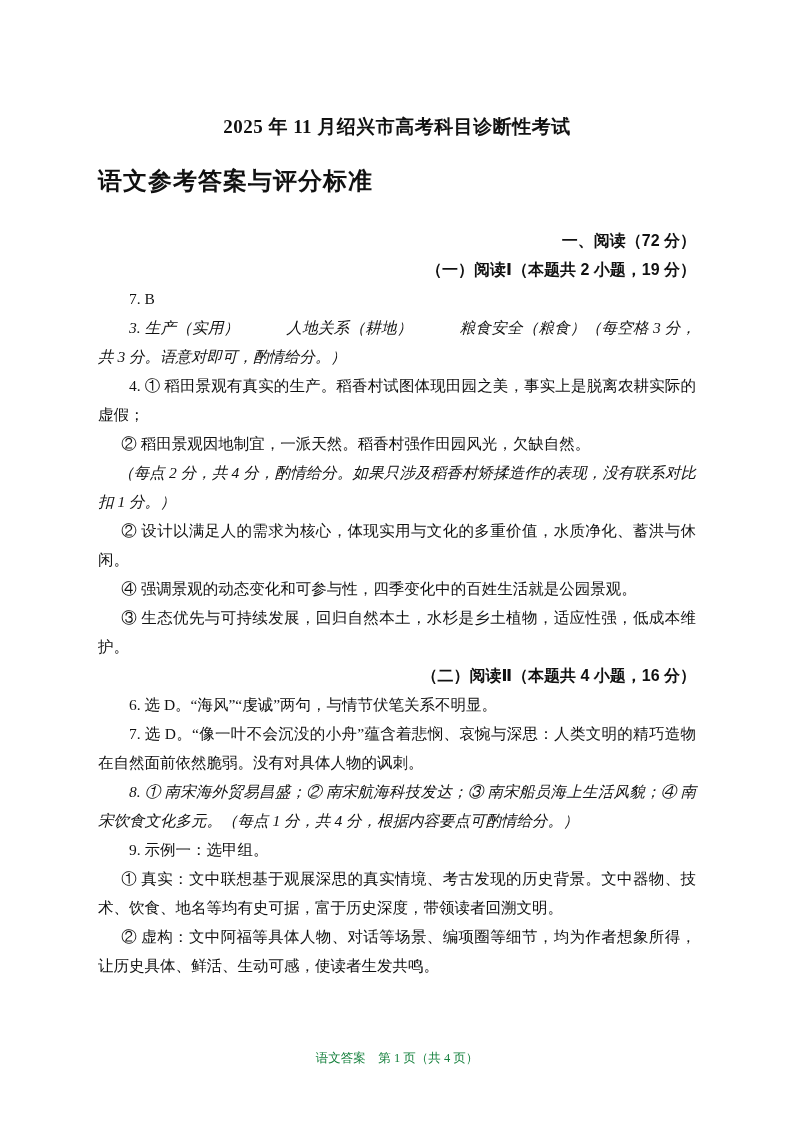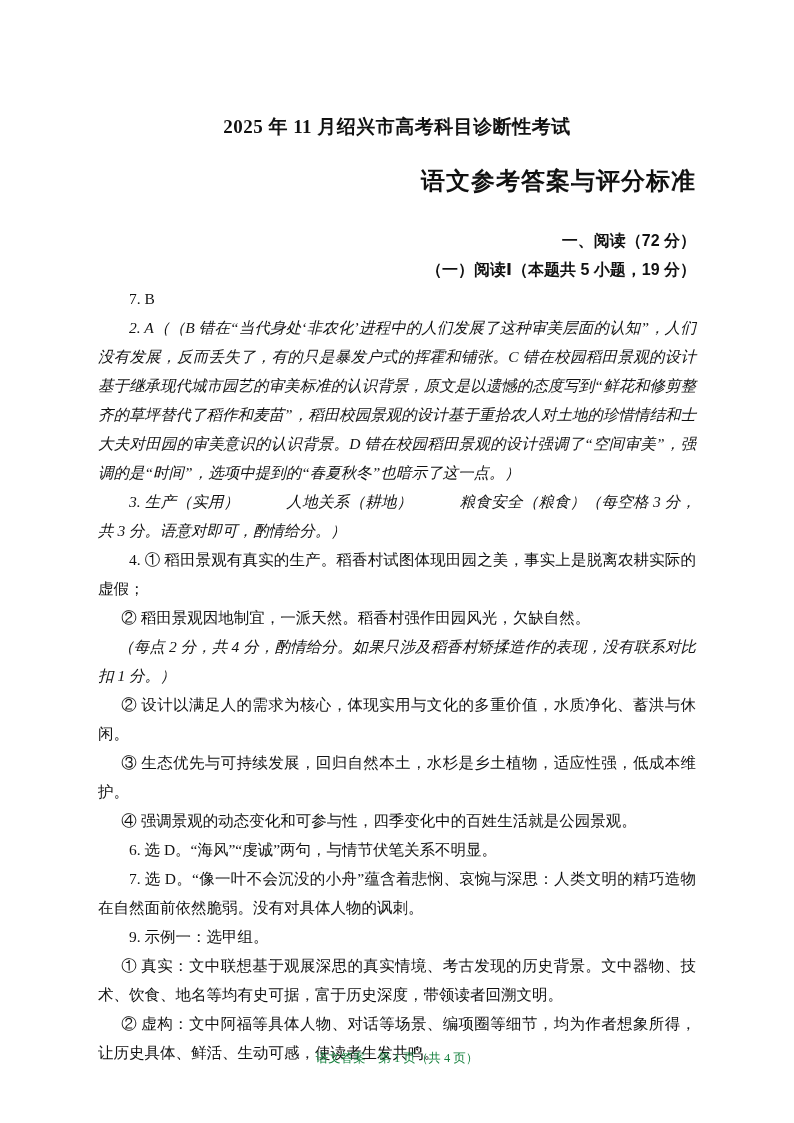--- a/index.html
+++ b/index.html
@@ -19,21 +19,21 @@
   }
   .doc-title-1 {
     text-align: center;
     font-family: "Liberation Serif", "DejaVu Serif", serif;
     font-weight: bold;
     font-size: 19px;
     line-height: 30px;
     letter-spacing: 0.5px;
   }
   .doc-title-2 {
-    text-align: right;
+    text-align: left;
     font-family: "Liberation Serif", "DejaVu Serif", serif;
     font-weight: bold;
     font-size: 24px;
     line-height: 34px;
     margin-top: 22px;
     letter-spacing: 1px;
   }
   .answers {
     margin-top: 28px;
   }
@@ -72,33 +72,34 @@
 <div class="page">
   <div class="content">
 
     <h1 class="doc-title-1">2025 年 11 月绍兴市高考科目诊断性考试</h1>
     <h2 class="doc-title-2">语文参考答案与评分标准</h2>
 
     <div class="answers">
 
       <p class="sec-heading">一、阅读（72 分）</p>
 
-      <p class="sub-heading">（一）阅读Ⅰ（本题共 5 小题，19 分）</p>
+      <p class="sub-heading">（一）阅读Ⅰ（本题共 2 小题，19 分）</p>
       <p class="body indent">7. B</p>
-      <p class="body indent kai">2. A（（B 错在“当代身处‘非农化’进程中的人们发展了这种审美层面的认知”，人们没有发展，反而丢失了，有的只是暴发户式的挥霍和铺张。C 错在校园稻田景观的设计基于继承现代城市园艺的审美标准的认识背景，原文是以遗憾的态度写到“鲜花和修剪整齐的草坪替代了稻作和麦苗”，稻田校园景观的设计基于重拾农人对土地的珍惜情结和士大夫对田园的审美意识的认识背景。D 错在校园稻田景观的设计强调了“空间审美”，强调的是“时间”，选项中提到的“春夏秋冬”也暗示了这一点。）</p>
       <p class="body indent kai">3. 生产（实用）　　　人地关系（耕地）　　　粮食安全（粮食）（每空格 3 分，共 3 分。语意对即可，酌情给分。）</p>
       <p class="body indent">4. ① 稻田景观有真实的生产。稻香村试图体现田园之美，事实上是脱离农耕实际的虚假；</p>
       <p class="body indent-c">② 稻田景观因地制宜，一派天然。稻香村强作田园风光，欠缺自然。</p>
       <p class="body note kai">（每点 2 分，共 4 分，酌情给分。如果只涉及稻香村矫揉造作的表现，没有联系对比扣 1 分。）</p>
       <p class="body indent-c">② 设计以满足人的需求为核心，体现实用与文化的多重价值，水质净化、蓄洪与休闲。</p>
+      <p class="body indent-c">④ 强调景观的动态变化和可参与性，四季变化中的百姓生活就是公园景观。</p>
       <p class="body indent-c">③ 生态优先与可持续发展，回归自然本土，水杉是乡土植物，适应性强，低成本维护。</p>
-      <p class="body indent-c">④ 强调景观的动态变化和可参与性，四季变化中的百姓生活就是公园景观。</p>
 
+      <p class="sub-heading">（二）阅读Ⅱ（本题共 4 小题，16 分）</p>
       <p class="body indent">6. 选 D。“海风”“虔诚”两句，与情节伏笔关系不明显。</p>
       <p class="body indent">7. 选 D。“像一叶不会沉没的小舟”蕴含着悲悯、哀惋与深思：人类文明的精巧造物在自然面前依然脆弱。没有对具体人物的讽刺。</p>
+      <p class="body indent kai">8. ① 南宋海外贸易昌盛；② 南宋航海科技发达；③ 南宋船员海上生活风貌；④ 南宋饮食文化多元。（每点 1 分，共 4 分，根据内容要点可酌情给分。）</p>
       <p class="body indent">9. 示例一：选甲组。</p>
       <p class="body indent-c">① 真实：文中联想基于观展深思的真实情境、考古发现的历史背景。文中器物、技术、饮食、地名等均有史可据，富于历史深度，带领读者回溯文明。</p>
       <p class="body indent-c">② 虚构：文中阿福等具体人物、对话等场景、编项圈等细节，均为作者想象所得，让历史具体、鲜活、生动可感，使读者生发共鸣。</p>
 
     </div>
   </div>
 
   <div class="footer">语文答案　第 1 页（共 4 页）</div>
 </div>
 

